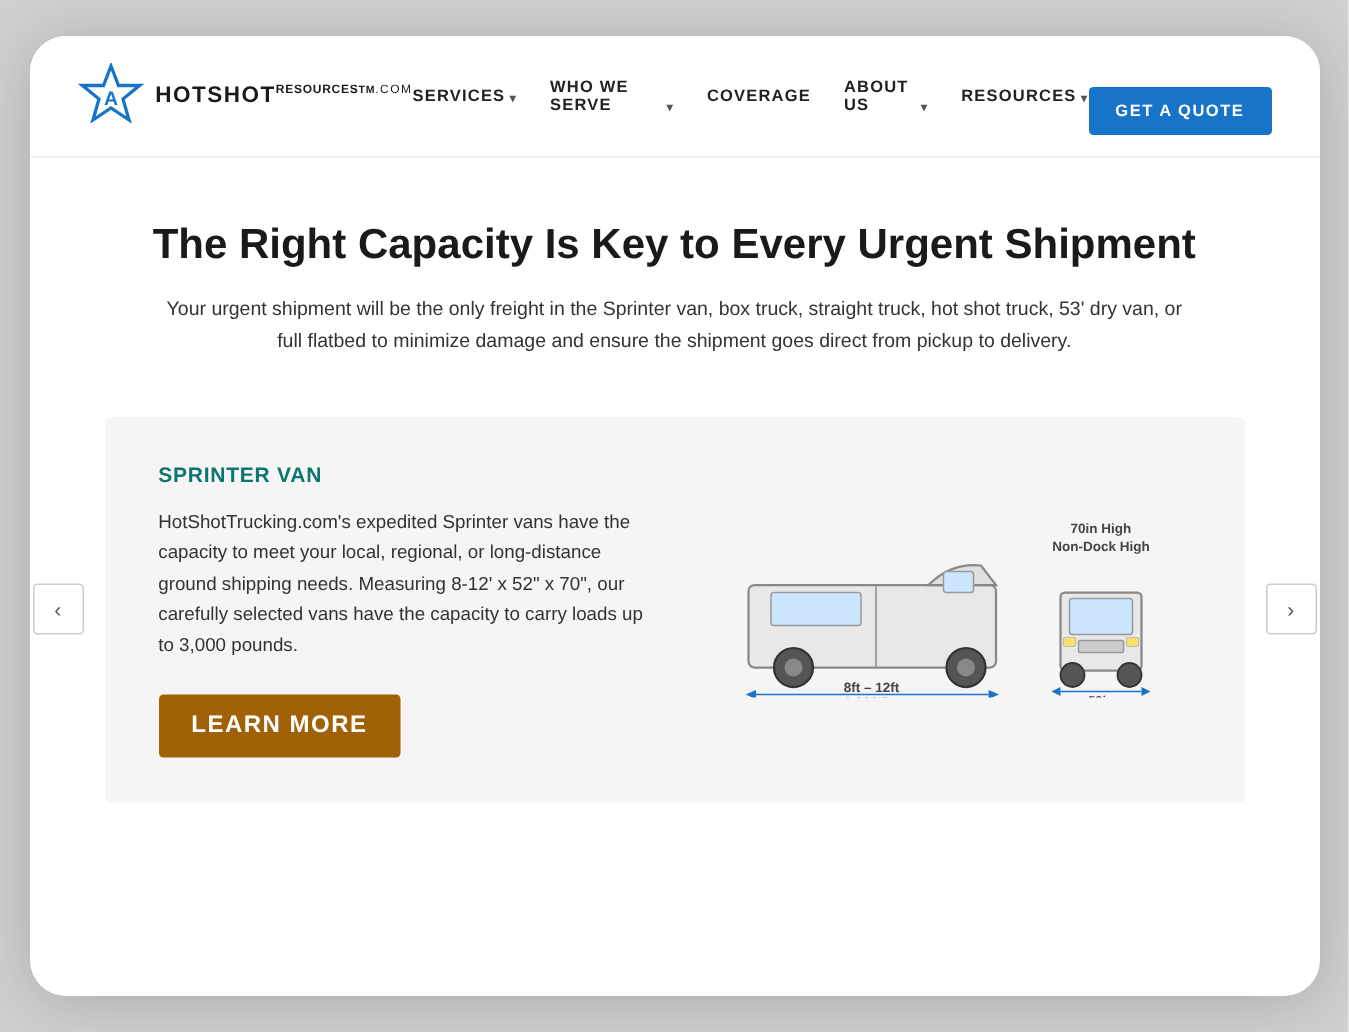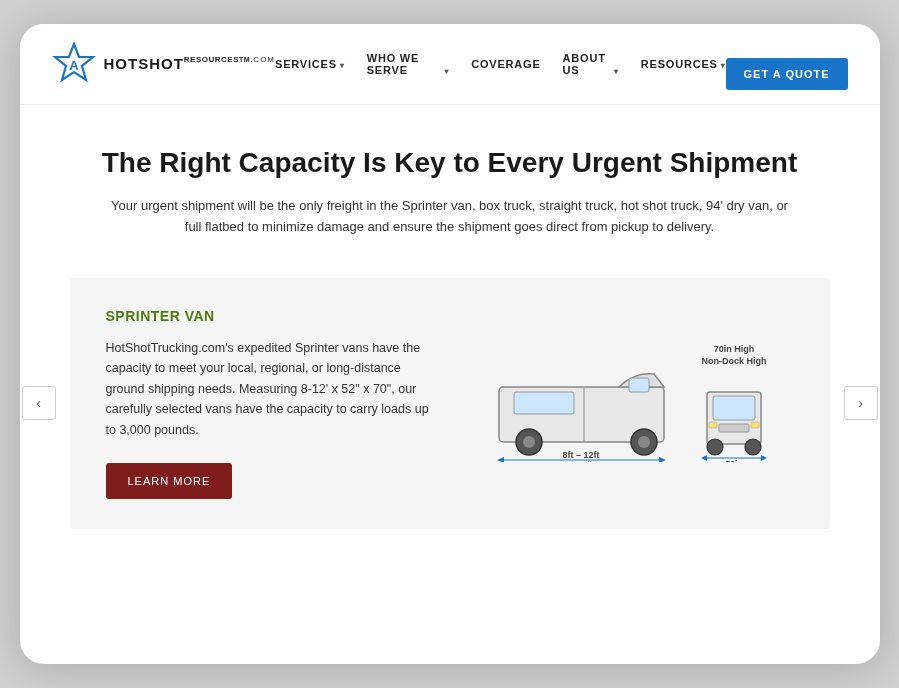--- a/index.html
+++ b/index.html
@@ -155,36 +155,36 @@
       align-items: center;
       gap: 30px;
     }
     .slide-text {
       flex: 1;
       max-width: 380px;
     }
     .slide-title {
       font-size: 14px;
       font-weight: 900;
-      color: #4d7c0f;
+      color: #0f766e;
       letter-spacing: 0.5px;
       text-transform: uppercase;
       margin-bottom: 14px;
     }
     .slide-desc {
       font-size: 12.5px;
       color: #333;
       line-height: 1.65;
       margin-bottom: 22px;
     }
     .learn-more-btn {
-      background: #7f1d1d;
+      background: #a16207;
       color: #fff;
-      font-size: 11px;
-      font-weight: 400;
+      font-size: 16px;
+      font-weight: 700;
       letter-spacing: 1px;
       text-transform: uppercase;
       text-decoration: none;
       padding: 12px 22px;
       border-radius: 3px;
       display: inline-block;
       border: none;
       cursor: pointer;
     }
     .slide-image {
@@ -263,21 +263,21 @@
           <span class="caret">▾</span>
         </a>
       </li>
     </ul>
 
     <a href="#" class="nav-cta">GET A QUOTE</a>
   </nav>
 
   <section class="hero">
     <h1>The Right Capacity Is Key to Every Urgent Shipment</h1>
-    <p>Your urgent shipment will be the only freight in the Sprinter van, box truck, straight truck, hot shot truck, 94' dry van, or full flatbed to minimize damage and ensure the shipment goes direct from pickup to delivery.</p>
+    <p>Your urgent shipment will be the only freight in the Sprinter van, box truck, straight truck, hot shot truck, 53' dry van, or full flatbed to minimize damage and ensure the shipment goes direct from pickup to delivery.</p>
   </section>
 
   <div class="slider-section">
     <button class="slider-arrow left">
       <span>‹</span>
     </button>
     <button class="slider-arrow right">
       <span>›</span>
     </button>
 

